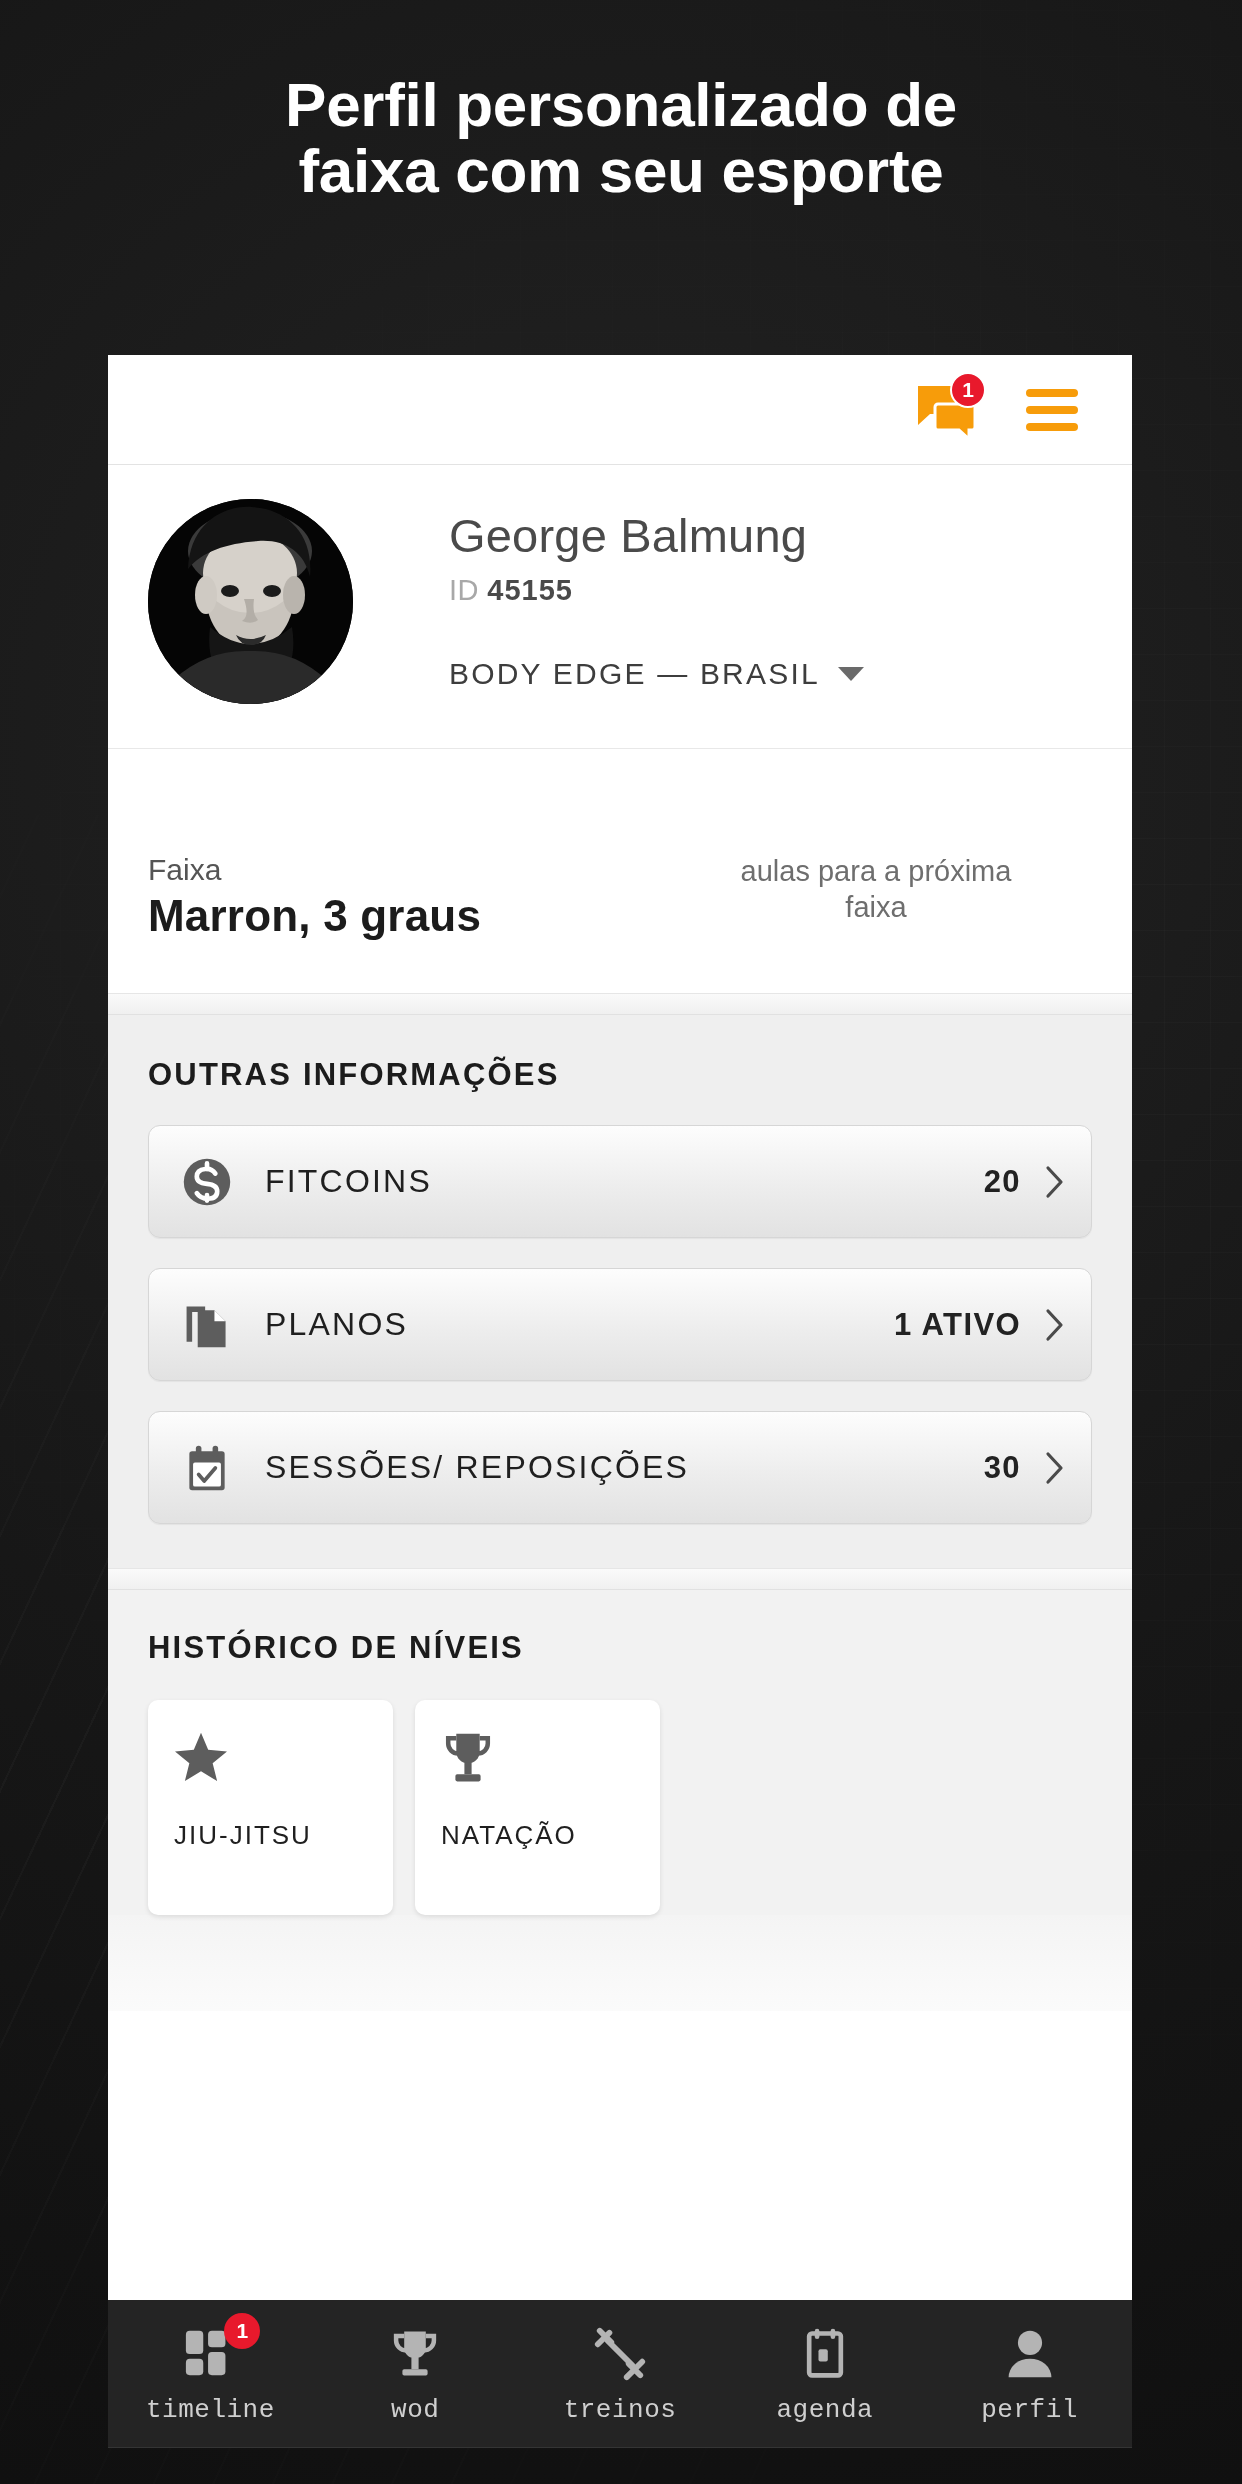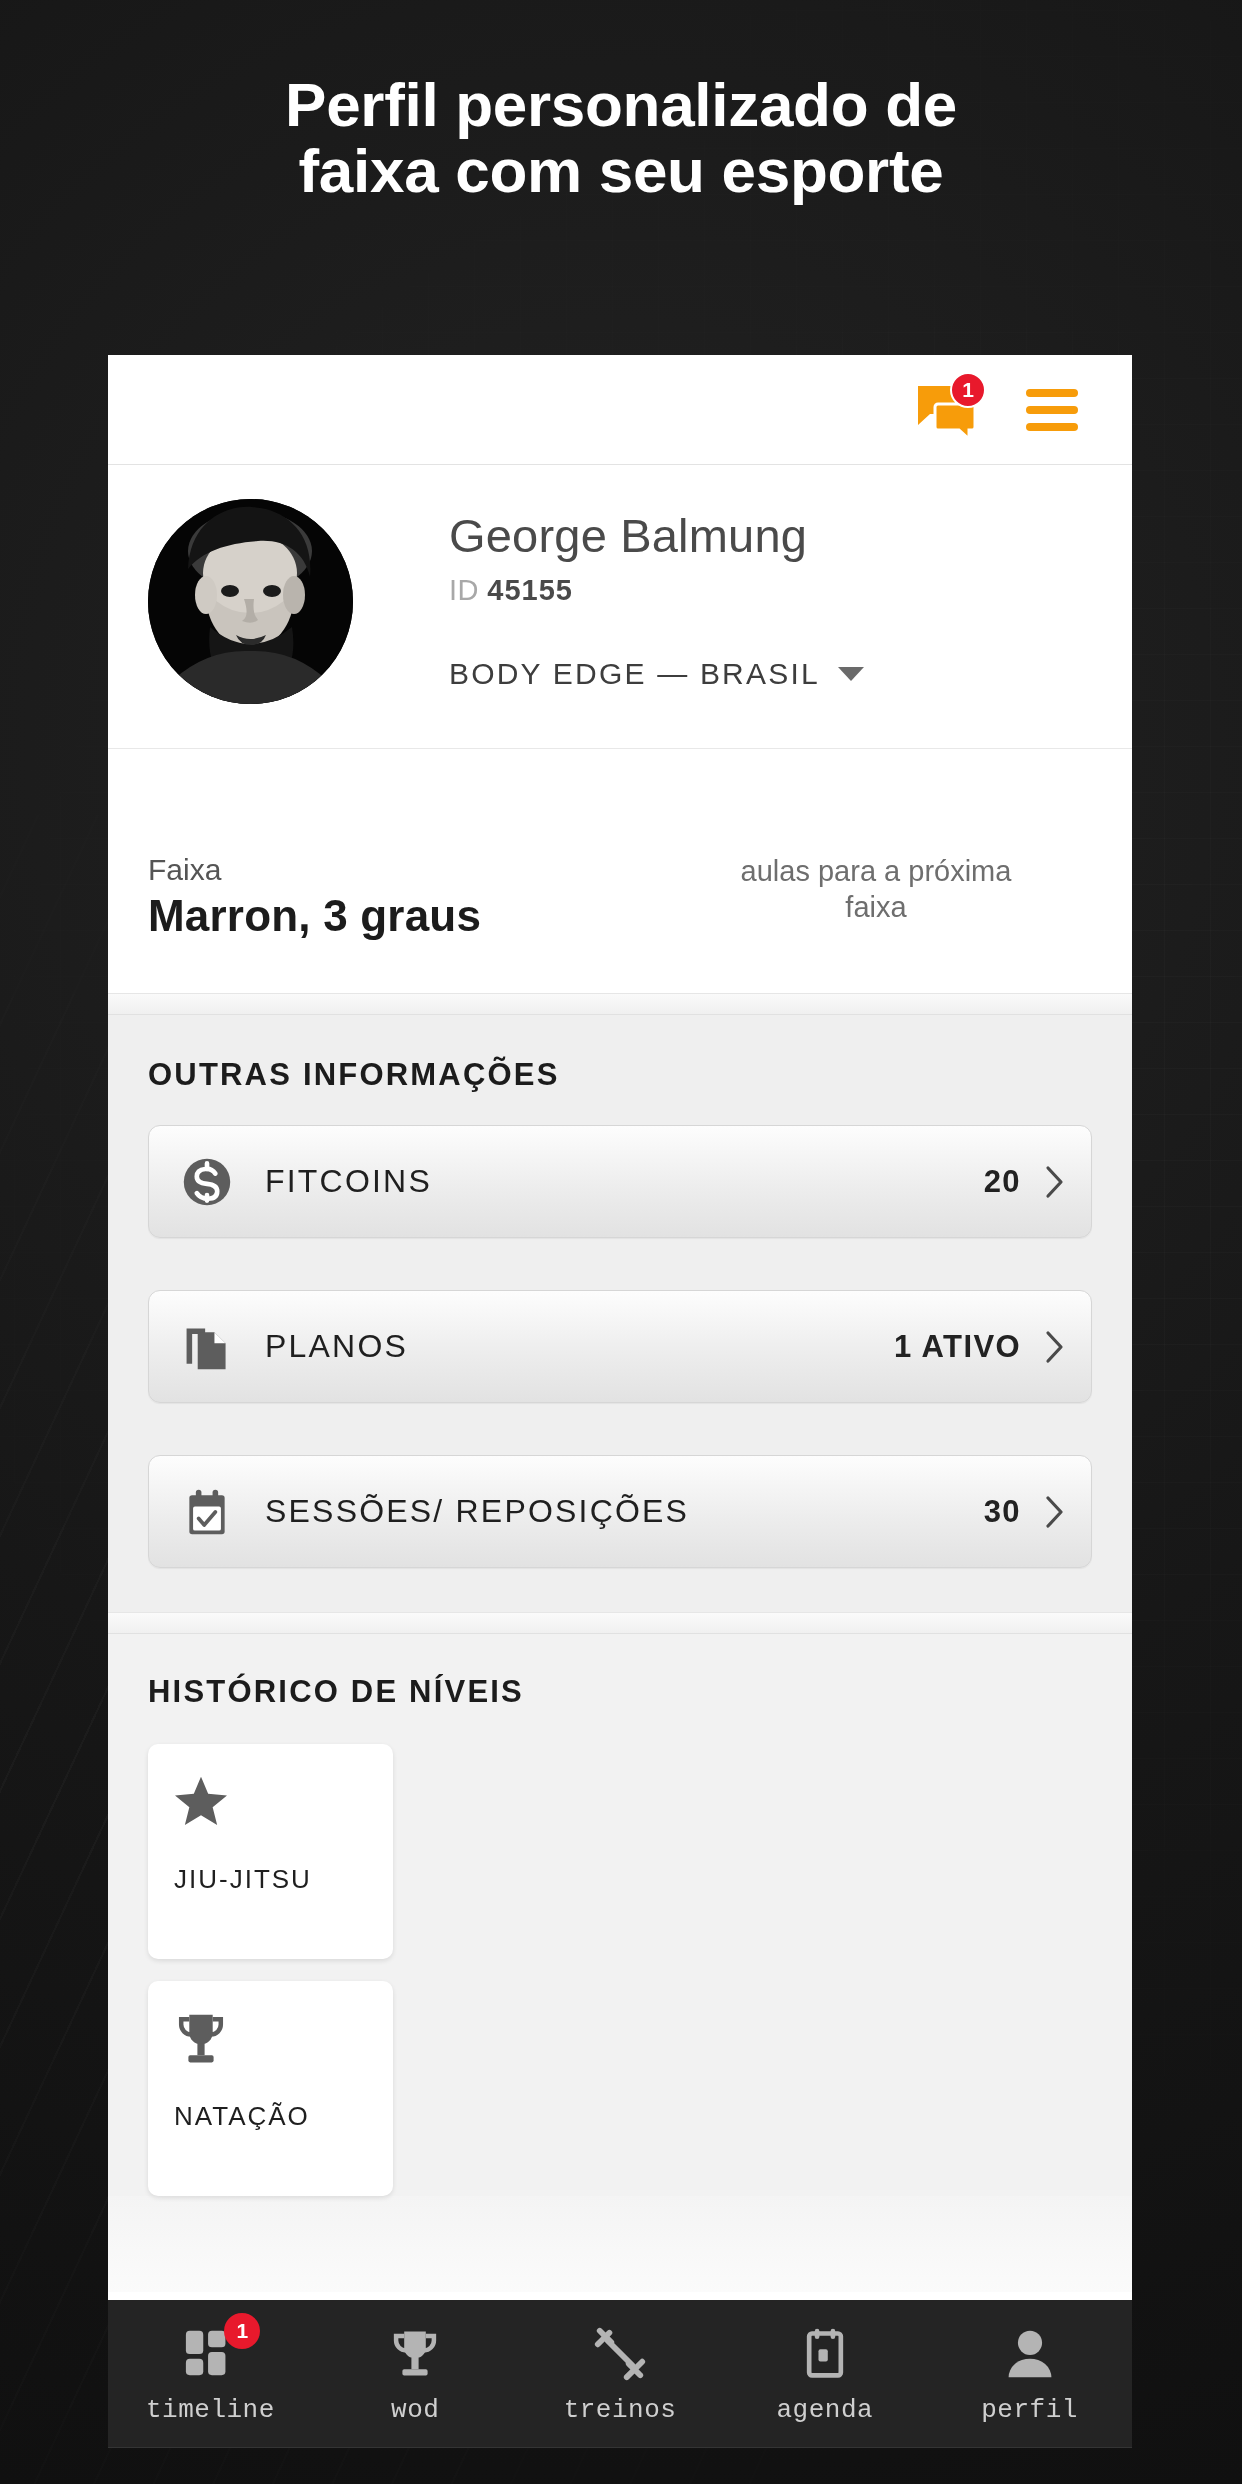--- a/index.html
+++ b/index.html
@@ -142,37 +142,37 @@
 
   
   .gap{ height:22px; background:linear-gradient(#fafafa,#f0f0f0); border-top:1px solid #e6e6e6;border-bottom:1px solid #e1e1e1; }
 
   
   .sec-grey{ background:#efefef; padding:42px 40px 44px 40px; }
   .sec-title{
     font-size:31px; font-weight:bold; color:#1c1c1c;
     letter-spacing:2.2px;
   }
-  .rows{ margin-top:32px; display:flex; flex-direction:column; gap:52px; }
+  .rows{ margin-top:32px; display:flex; flex-direction:column; gap:30px; }
   .row{
     height:113px; border-radius:12px;
     background:linear-gradient(180deg,#fdfdfd 0%, #ededed 55%, #e2e2e2 100%);
     border:1px solid #d6d6d6;
     display:flex; align-items:center;
     padding:0 26px 0 30px;
     box-shadow:0 1px 1px rgba(0,0,0,.05);
   }
   .row .ico{ width:56px; height:56px; flex:0 0 56px; display:flex; align-items:center; justify-content:center; }
   .row .lbl{ flex:1; padding-left:30px; font-size:32px; color:#1f1f1f; letter-spacing:2.2px; }
   .row .val{ font-size:31px; font-weight:bold; color:#222; letter-spacing:1.4px; }
   .chev{ margin-left:24px; width:20px; height:34px; flex:0 0 20px; }
 
   
   .sec-white{ background:#f2f2f2; padding:40px 40px 0 40px; }
-  .cards{ margin-top:34px; display:flex; gap:22px;flex-direction:column; }
+  .cards{ margin-top:34px; display:flex; gap:22px; }
   .card{
     width:245px; height:215px; background:#fff; border-radius:10px;
     box-shadow:0 2px 5px rgba(0,0,0,.10);
     padding:30px 0 0 26px;
     display:flex; flex-direction:column; justify-content:space-between;
   }
   .card .cicon{ height:66px; }
   .card .clbl{ font-size:26px; color:#1f1f1f; letter-spacing:2px; padding-bottom:64px; }
 
   .bottom-pad{ height:96px; background:linear-gradient(#f4f4f4,#fbfbfb); }

